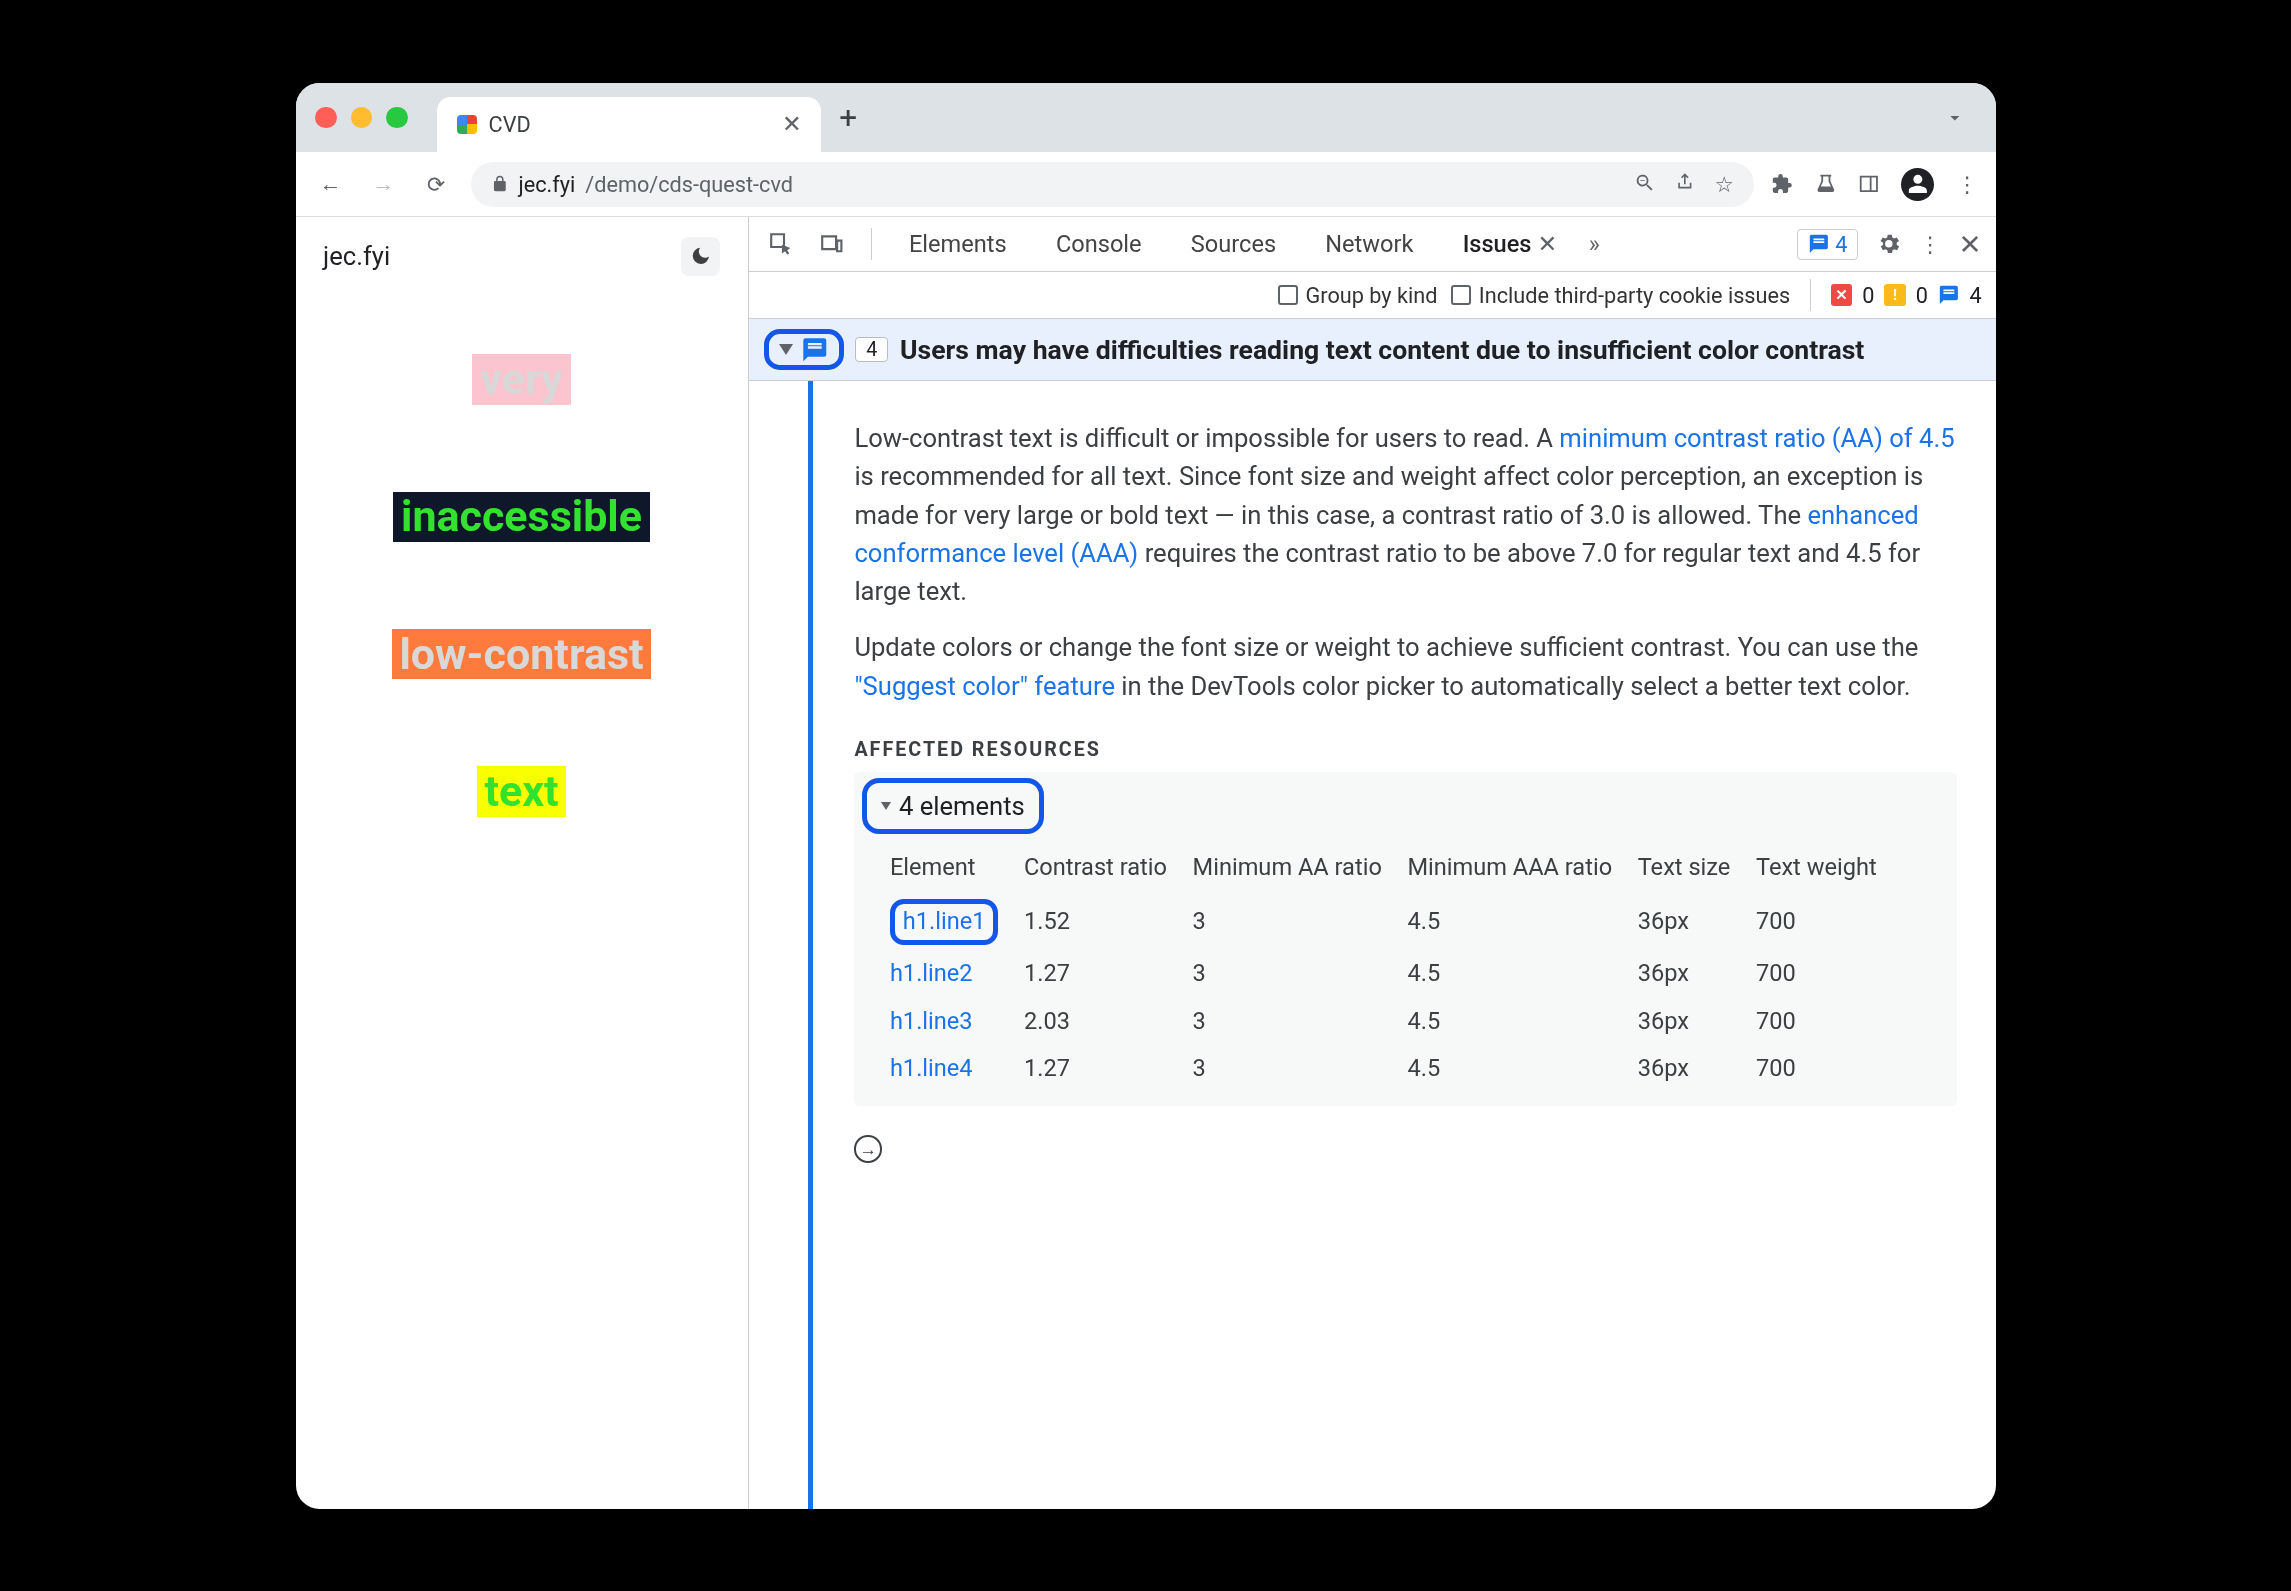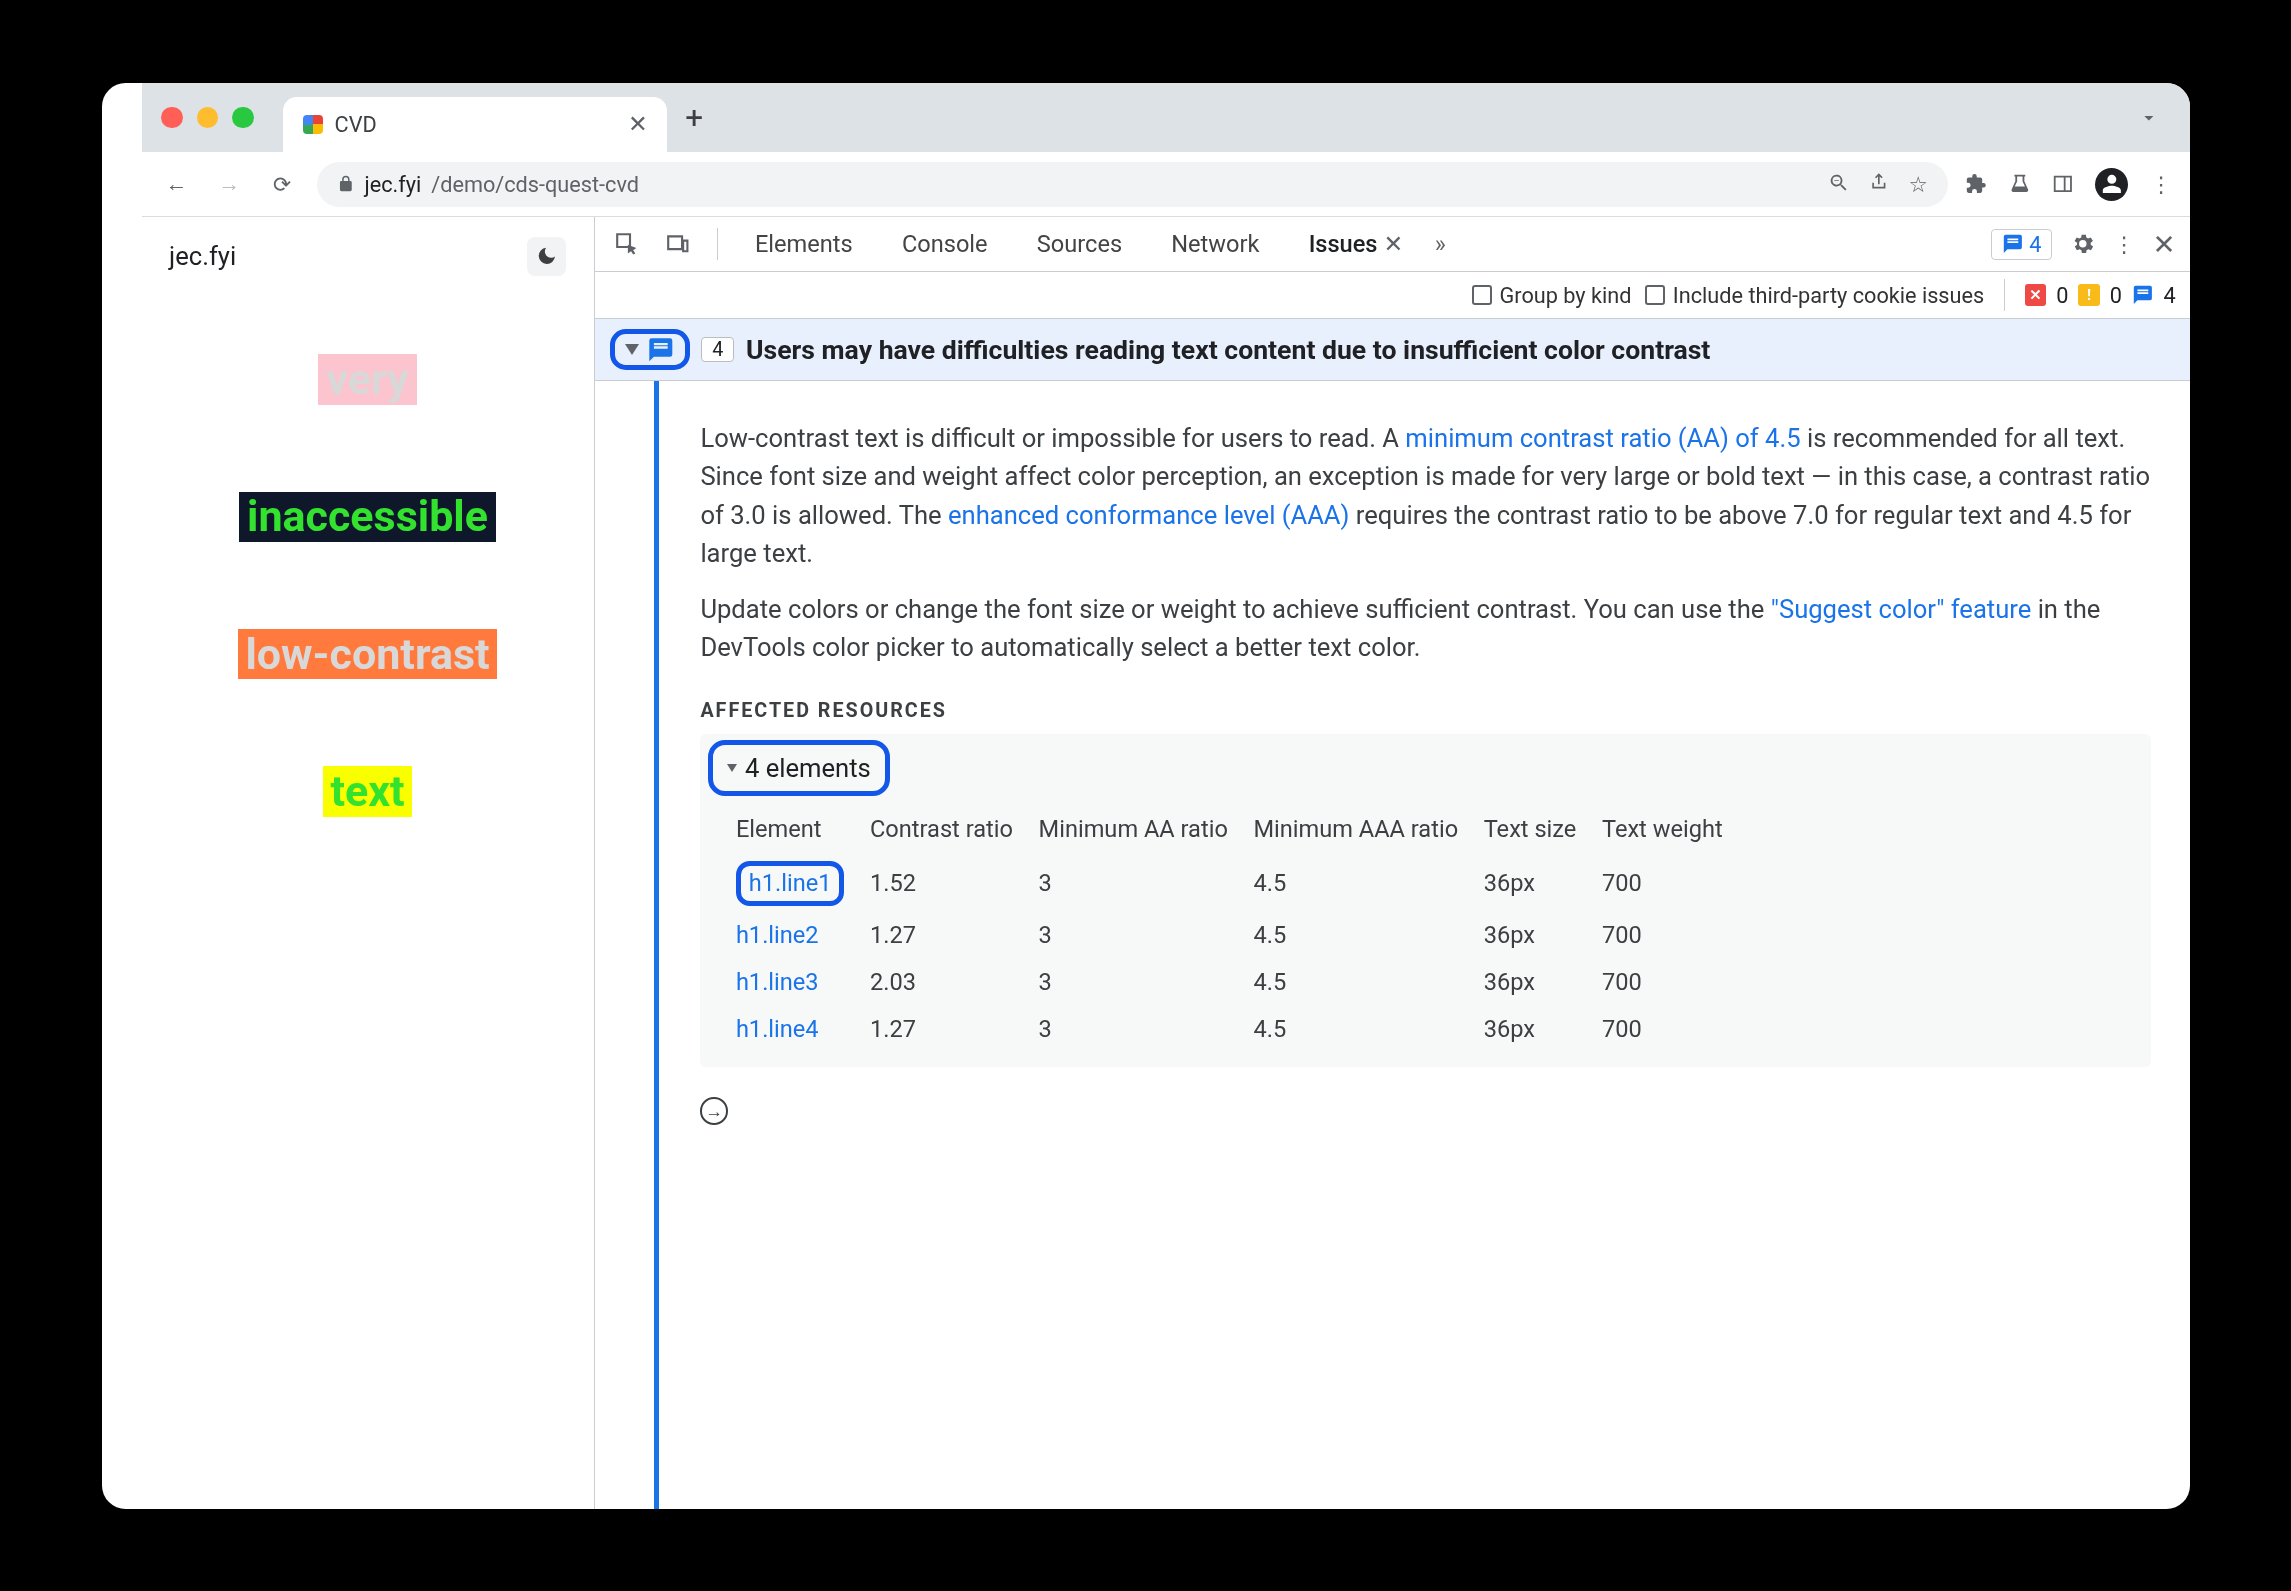--- a/index.html
+++ b/index.html
@@ -8,30 +8,29 @@
     background: #000;
     width: 2291px;
     height: 1592px;
     display: flex;
     align-items: center;
     justify-content: center;
     font-size: 21.7px;
     color: #202124;
   }
   .window {
-    width: 2088px;
+    width: 1700px;
     height: 1426px;
     background: #fff;
     border-radius: 23.6px;
     overflow: hidden;
     box-shadow: 0 19.7px 59px rgba(0,0,0,.5);
     display: flex;
     flex-direction: column;
     position: relative;
-    padding-left: 40px;
   }
   
   .tabstrip {
     height: 69px;
     background: #dde2e6;
     display: flex;
     align-items: center;
     padding-left: 19.7px;
   }
   .traffic {

